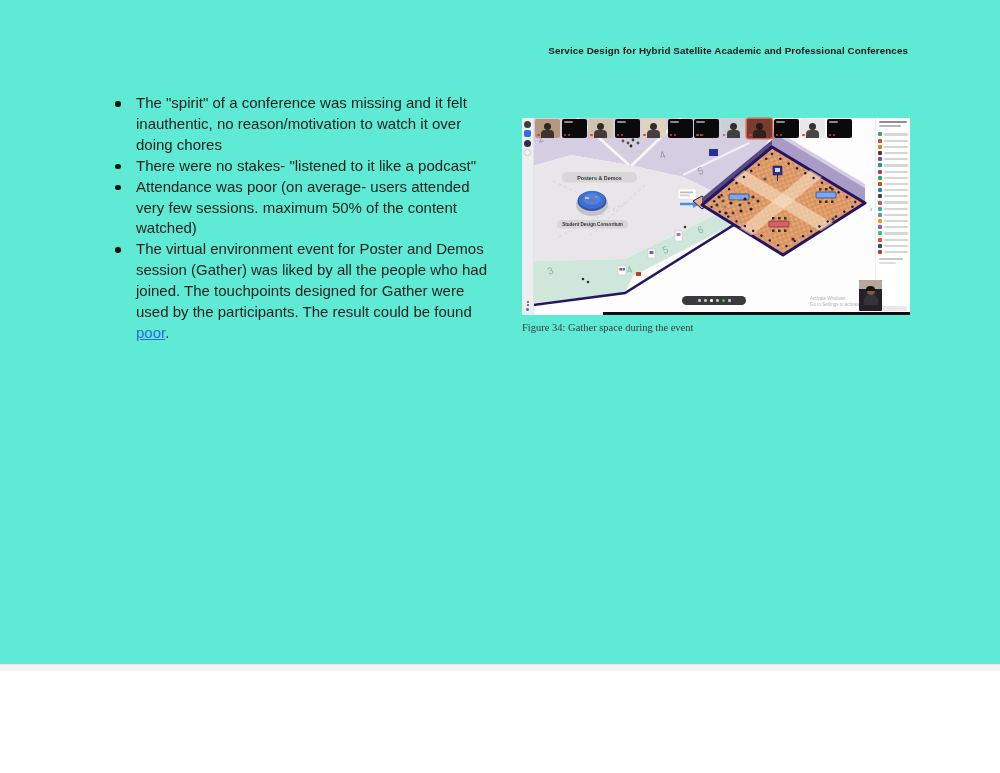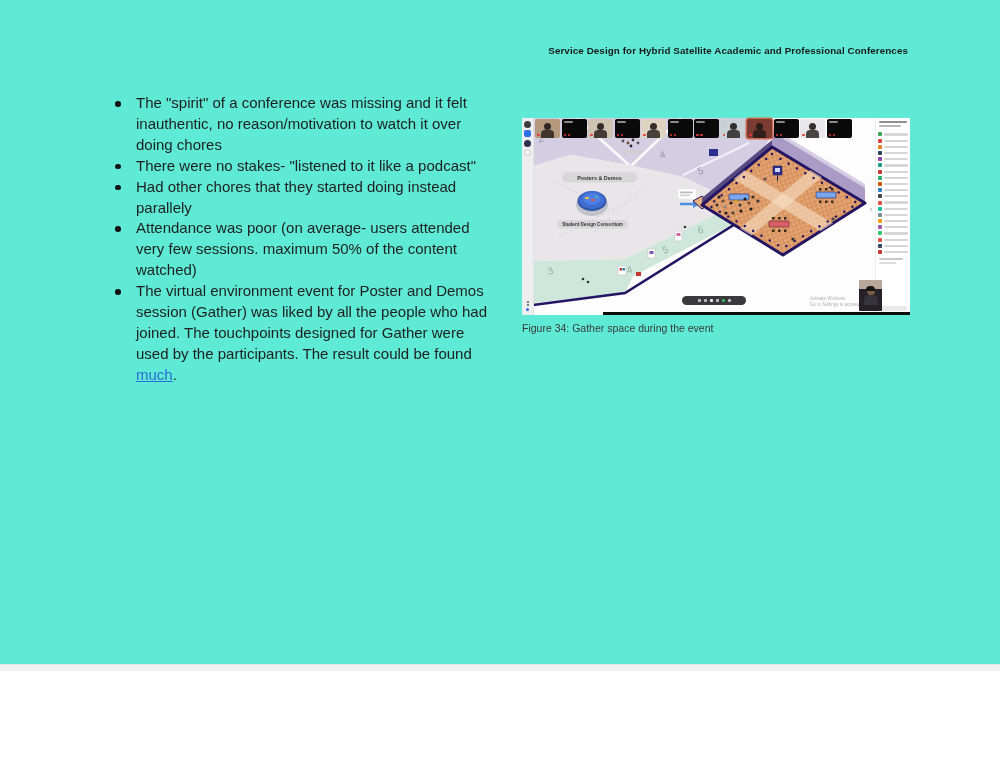--- a/index.html
+++ b/index.html
@@ -10,21 +10,21 @@
     color:#1a1a1a;letter-spacing:0.1px;}
   
   ul.bullets{position:absolute;left:136px;top:93px;width:352px;margin:0;padding:0;
     list-style:none;font-size:15px;line-height:20.9px;color:#1f1f1f;}
   ul.bullets li{position:relative;margin:0;padding:0;}
   ul.bullets li::before{content:"";position:absolute;left:-21px;top:8px;width:5.5px;height:5.5px;
     border-radius:50%;background:#141414;}
   a.here{color:#2e6bd6;text-decoration:underline;cursor:pointer;}
   
   .figure{position:absolute;left:522px;top:118px;width:388px;height:197px;background:#fdfdfd;}
-  .fig-caption{position:absolute;left:522px;top:322px;font-size:10.5px;color:#3a3a3a;}
+  .fig-caption{position:absolute;left:522px;top:322px;font-size:10.5px;color:#3a3a3a;font-family:Liberation Serif, serif;}
   
   .g-map{position:absolute;left:11px;top:0;width:343px;height:197px;}
   .g-lefttoolbar{position:absolute;left:0;top:0;width:11px;height:197px;background:#eceef0;
     border-right:1px solid #e2e2e5;}
   .tb-ic{width:7px;height:7px;border-radius:50%;margin:2.5px auto 0;}
   .tb-gear{background:#3d3d3f;}
   .tb-blue{background:#2f6fe4;border-radius:2px;}
   .tb-dark{background:#2e2e4e;}
   .tb-light{background:#f3f3f3;border:1px solid #c9c9c9;width:5px;height:5px;}
   .tb-bottom{position:absolute;bottom:3px;left:0;width:11px;}
@@ -80,24 +80,23 @@
 </head>
 <body>
 
 <div class="page">
 
   <div class="header-title">Service Design for Hybrid Satellite Academic and Professional Conferences</div>
 
   <ul class="bullets">
     <li>The "spirit" of a conference was missing and it felt inauthentic, no reason/motivation to watch it over doing chores</li>
     <li>There were no stakes- "listened to it like a podcast"</li>
-    <li>Had other chores that they started doing instead parallely</li>
     <li>Attendance was poor (on average- users attended very few sessions. maximum 50% of the content watched)</li>
     <li>
-      <span>The virtual environment event for Poster and Demos session (Gather) was liked by all the people who had joined. The touchpoints designed for Gather were used by the participants. The result could be found </span><a class="here" href="#">much</a><span>.</span>
+      <span>The virtual environment event for Poster and Demos session (Gather) was liked by all the people who had joined. The touchpoints designed for Gather were used by the participants. The result could be found </span><a class="here" href="#">poor</a><span>.</span>
     </li>
   </ul>
 
   <div class="figure">
 
     <svg class="g-map" viewBox="0 -21 343 197" width="343" height="197">
       <defs>
         <pattern id="checker" width="6" height="6" patternUnits="userSpaceOnUse" patternTransform="rotate(26)">
           <rect width="6" height="6" fill="#e3a675"></rect>
           <rect width="3" height="3" fill="#d9935f"></rect>

